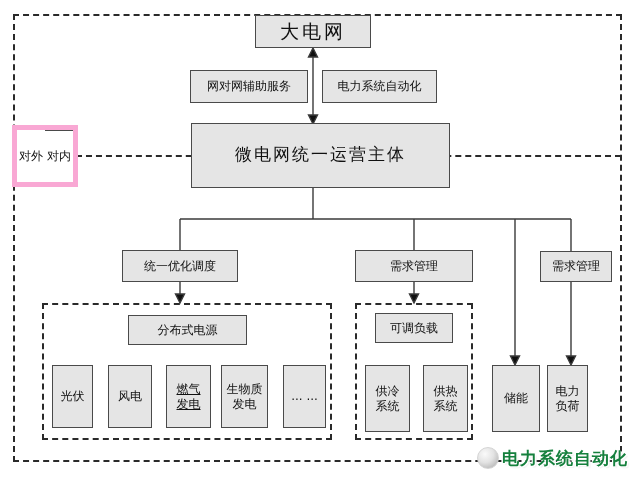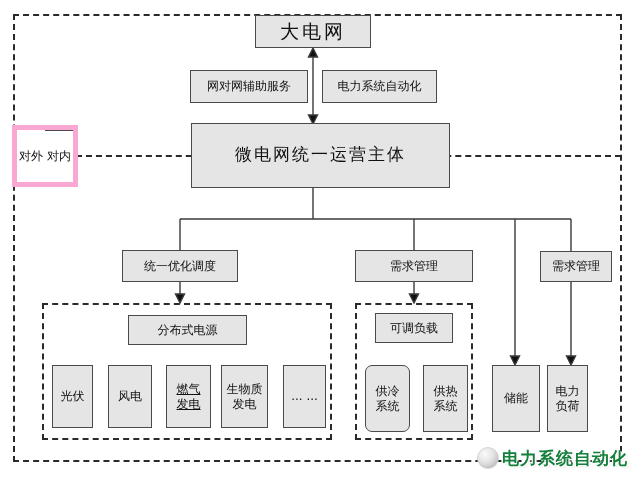--- a/index.html
+++ b/index.html
@@ -99,21 +99,21 @@
   <div class="node" style="left:128px;top:315px;width:119px;height:30px;">分布式电源</div>
   <div class="node" style="left:52px;top:365px;width:41px;height:63px;">光伏</div>
   <div class="node" style="left:108px;top:365px;width:44px;height:63px;">风电</div>
   <div class="node" style="left:166px;top:365px;width:45px;height:63px;text-decoration:underline;">燃气
 发电</div>
   <div class="node" style="left:221px;top:365px;width:47px;height:63px;">生物质
 发电</div>
   <div class="node" style="left:283px;top:365px;width:43px;height:63px;">... ...</div>
 
   <div class="node" style="left:375px;top:313px;width:78px;height:30px;">可调负载</div>
-  <div class="node" style="left:365px;top:365px;width:45px;height:67px;border-radius:7px;">供冷
+  <div class="node" style="left:365px;top:365px;width:45px;height:67px;">供冷
 系统</div>
   <div class="node" style="left:423px;top:365px;width:45px;height:67px;">供热
 系统</div>
 
   <div class="node" style="left:492px;top:365px;width:48px;height:67px;">储能</div>
   <div class="node" style="left:547px;top:365px;width:41px;height:67px;">电力
 负荷</div>
 
   <div class="watermark">
     <span class="wm-logo"></span>

